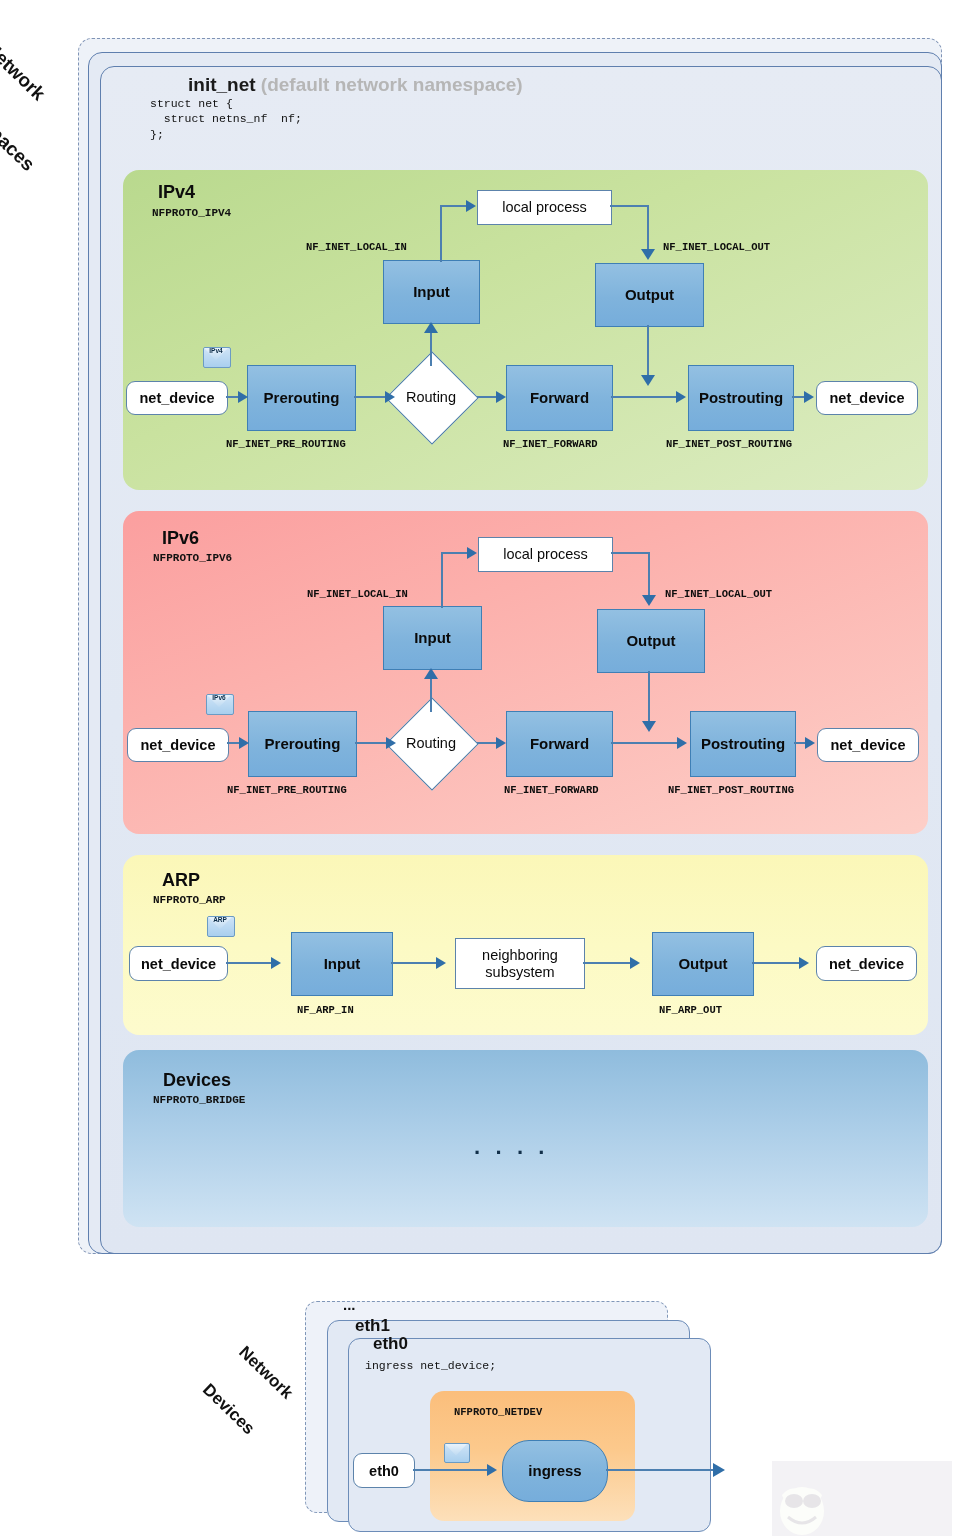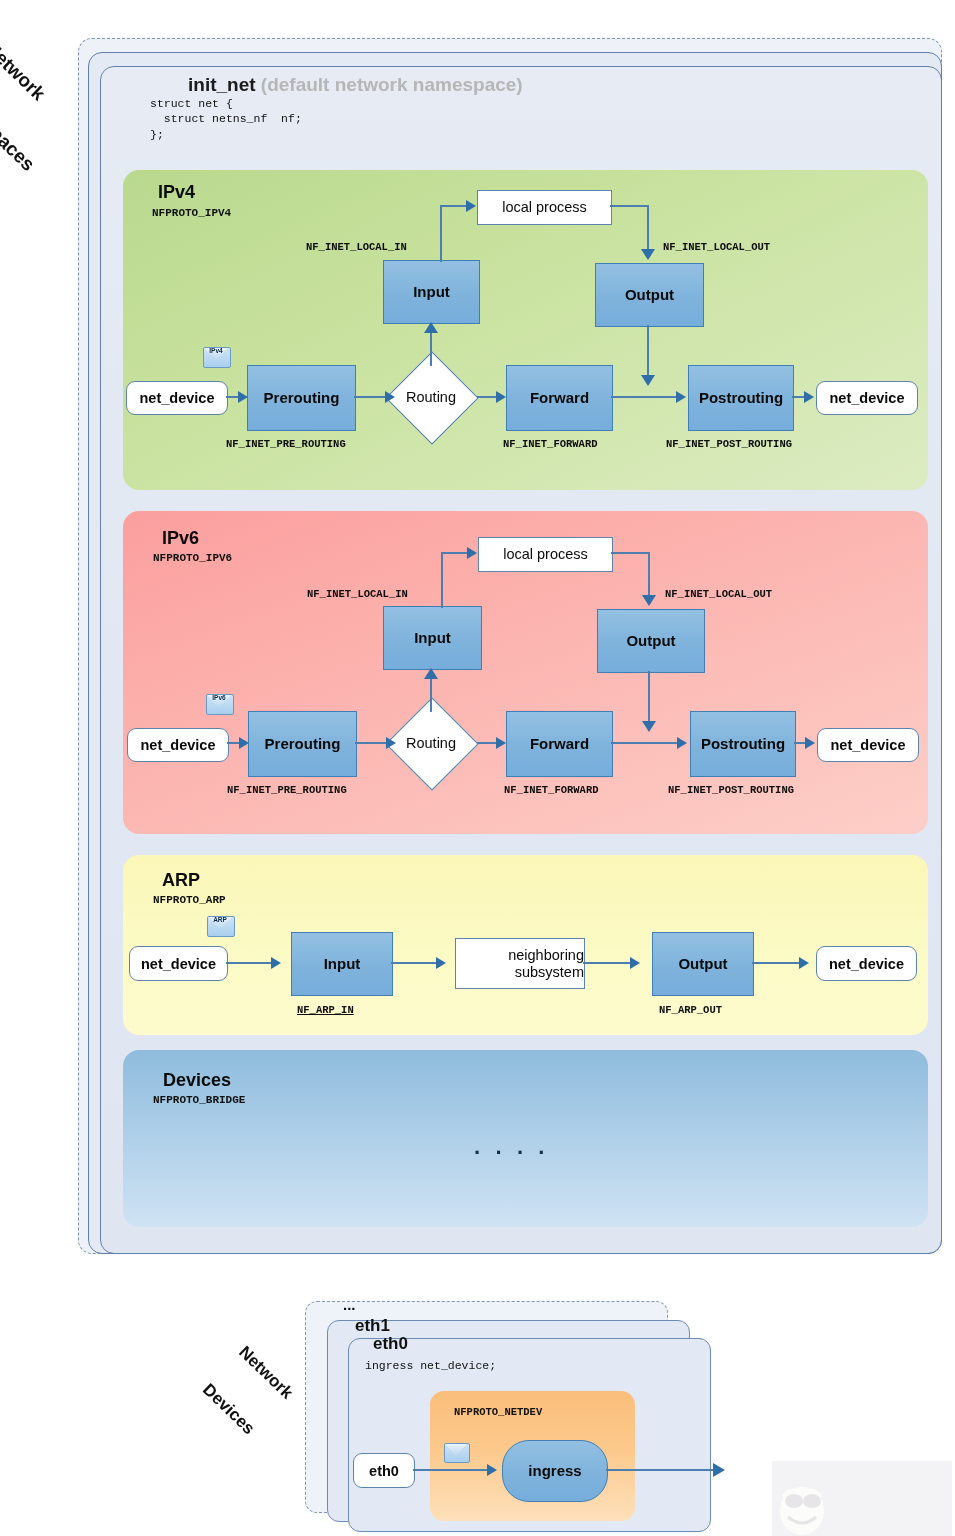--- a/index.html
+++ b/index.html
@@ -288,34 +288,34 @@
 <div class="ln lnh" style="left:794px;top:742px;width:13px;"></div>
 <div class="arw arw-r" style="left:805px;top:737px;"></div>
 
 <div class="family fam-arp" style="left:123px;top:855px;width:805px;height:180px;"></div>
 
 <div class="fam-name" style="left:162px;top:870px;">ARP</div>
 <div class="fam-sub" style="left:153px;top:894px;">NFPROTO_ARP</div>
 
 <div class="pill" style="left:129px;top:946px;width:97px;height:33px;">net_device</div>
 <div class="hook" style="left:291px;top:932px;width:100px;height:62px;">Input</div>
-<div class="plain" style="left:455px;top:938px;width:128px;height:49px;flex-direction:column;align-items:flex-end;">
+<div class="plain" style="left:455px;top:938px;width:128px;height:49px;flex-direction:column;">
   <span>neighboring</span>
   <span>subsystem</span>
 </div>
 <div class="hook" style="left:652px;top:932px;width:100px;height:62px;">Output</div>
 <div class="pill" style="left:816px;top:946px;width:99px;height:33px;">net_device</div>
 
 <div class="pkt" style="left:207px;top:916px;width:26px;height:19px;">
   <div class="env"></div>
   <div class="flap"></div>
   <div class="ptxt">ARP</div>
 </div>
 
-<div class="hooklbl" style="left:297px;top:1004px;text-decoration:underline;">NF_ARP_IN</div>
+<div class="hooklbl" style="left:297px;top:1004px;">NF_ARP_IN</div>
 <div class="hooklbl" style="left:659px;top:1004px;">NF_ARP_OUT</div>
 
 <div class="ln lnh" style="left:226px;top:962px;width:46px;"></div>
 <div class="arw arw-r" style="left:271px;top:957px;"></div>
 <div class="ln lnh" style="left:391px;top:962px;width:46px;"></div>
 <div class="arw arw-r" style="left:436px;top:957px;"></div>
 <div class="ln lnh" style="left:583px;top:962px;width:48px;"></div>
 <div class="arw arw-r" style="left:630px;top:957px;"></div>
 <div class="ln lnh" style="left:752px;top:962px;width:48px;"></div>
 <div class="arw arw-r" style="left:799px;top:957px;"></div>

